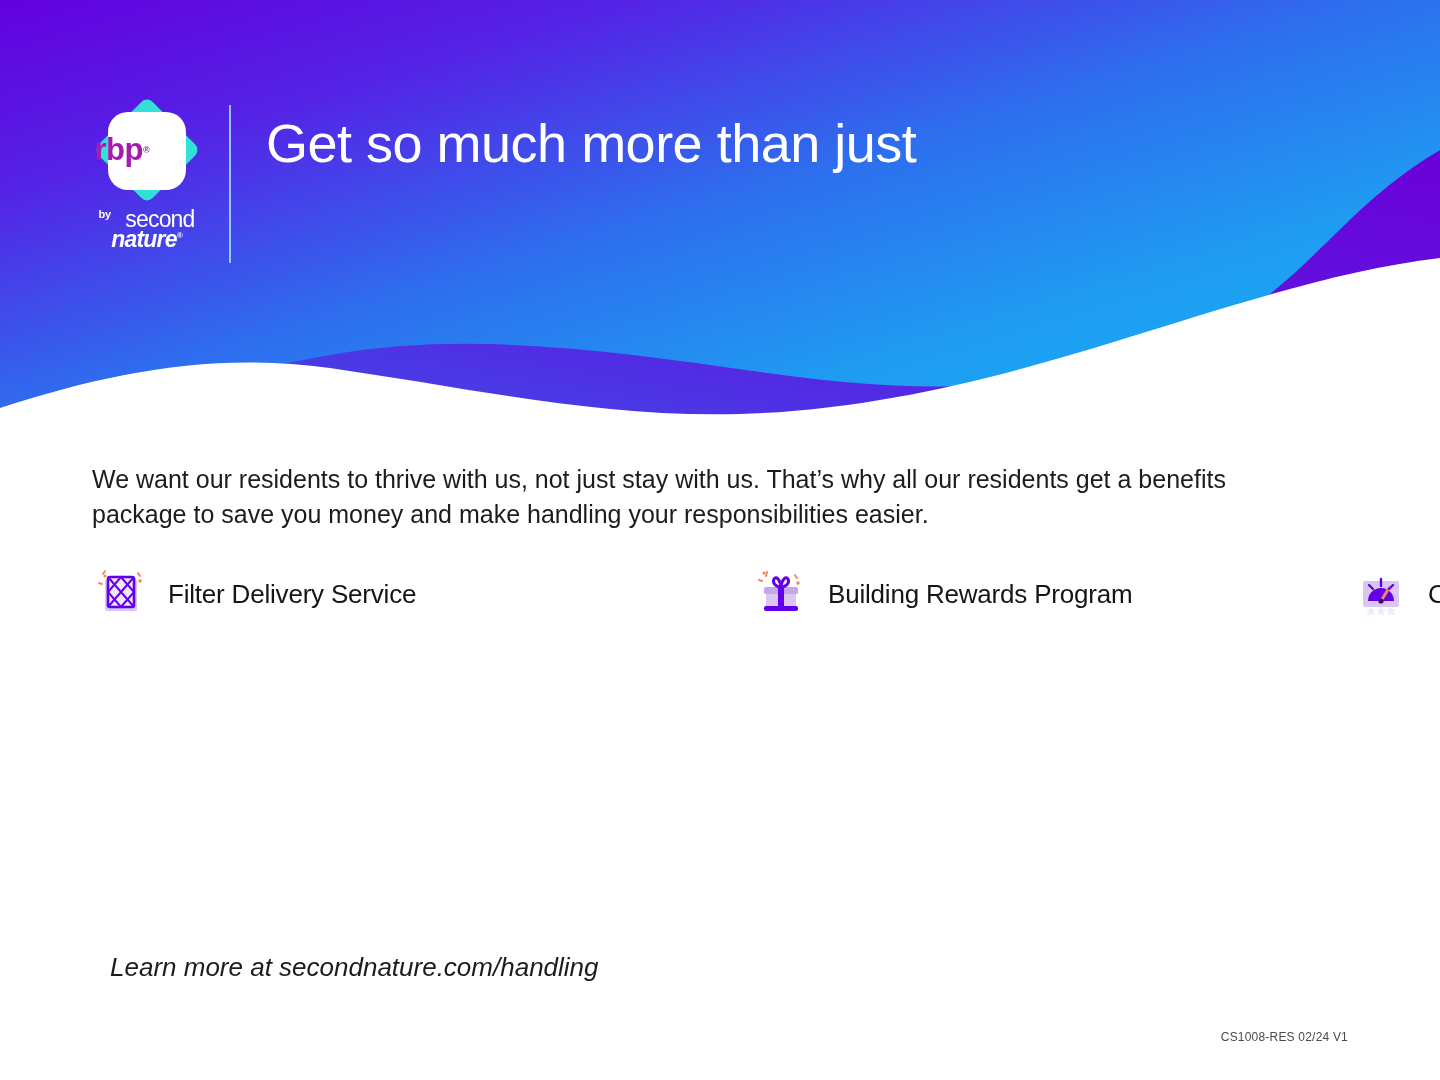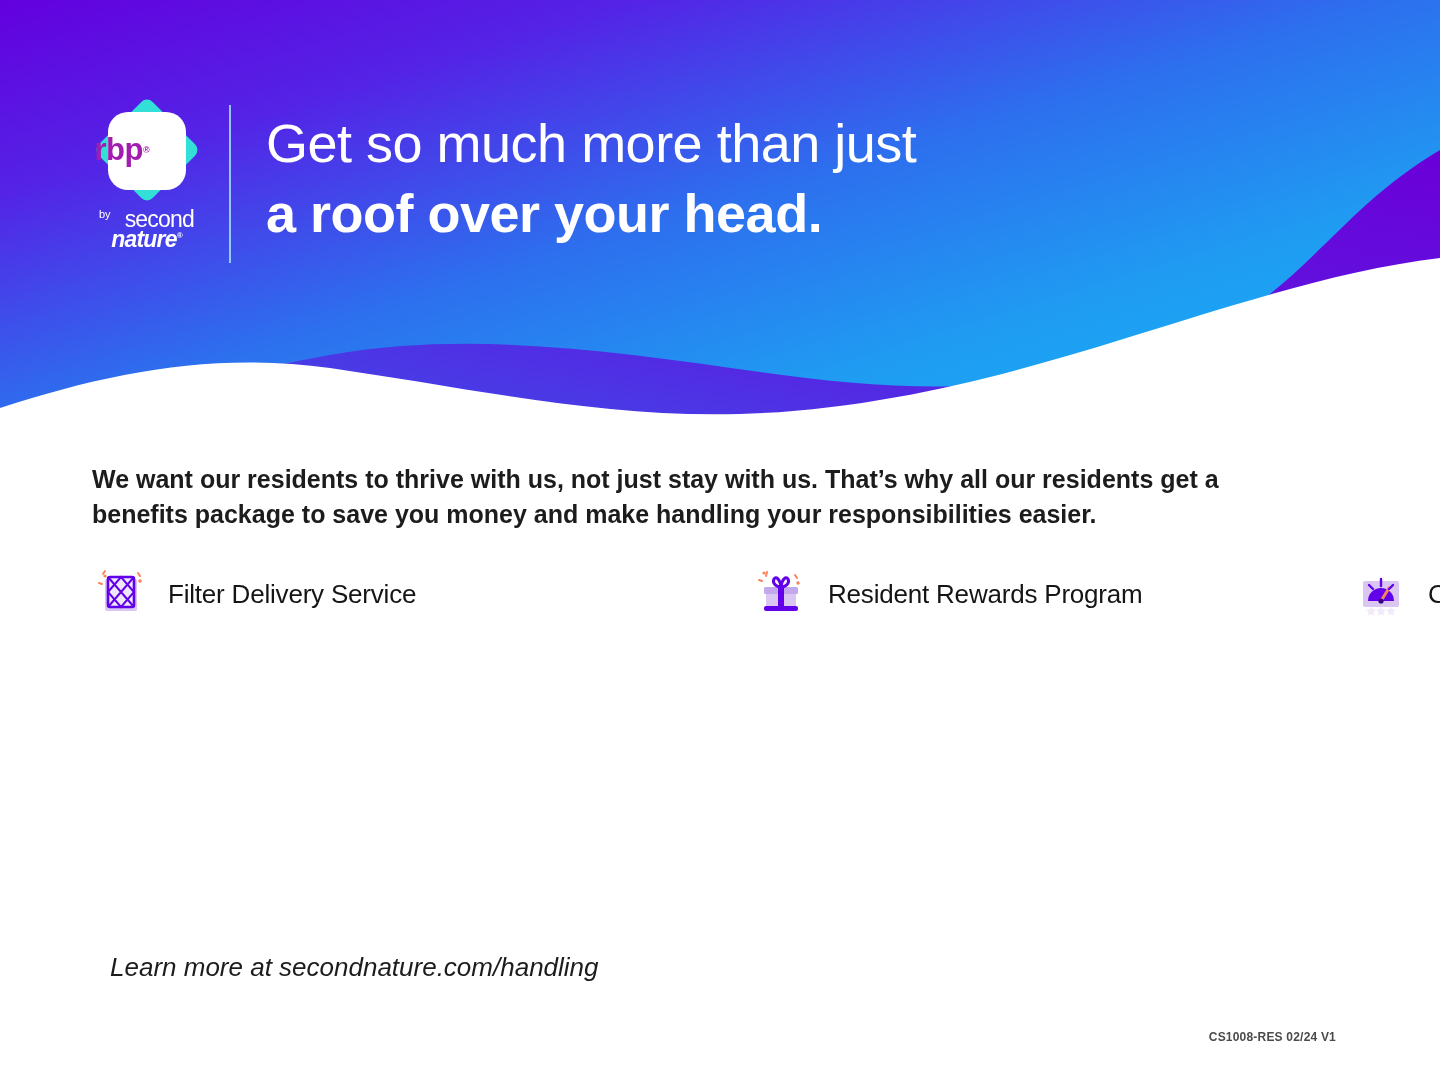--- a/index.html
+++ b/index.html
@@ -68,21 +68,21 @@
     font-weight:bold;
   }
   .logo-by {
     margin-top:6px;
     text-align:center;
     color:#ffffff;
     line-height:1.0;
   }
   .logo-by .by-word {
     font-size:11px;
-    font-weight:normal;
+    font-weight:bold;
     position:relative;
     top:-9px;
     margin-right:14px;
   }
   .logo-by .sn1 {
     font-size:23px;
     font-weight:normal;
     letter-spacing:-0.8px;
   }
   .logo-by .sn2 {
@@ -127,21 +127,21 @@
   }
 
   
   #intro {
     position:absolute;
     left:92px; top:462px;
     width:1220px;
     font-size:25px;
     line-height:35px;
     color:#1c1c1c;
-    font-weight:700;
+    font-weight:400;
   }
 
   
   #benefits {
     position:absolute;
     left:92px; top:556px;
     width:1260px;
     display:grid;
     grid-template-columns:660px 600px;
     grid-auto-rows:76px;
@@ -168,25 +168,24 @@
   
   #learn-more {
     position:absolute;
     left:110px; top:952px;
     font-size:26px;
     font-style:italic;
     color:#1c1c1c;
   }
   #doc-code {
     position:absolute;
-    right:104px; top:1030px;
+    right:92px; top:1030px;
     font-size:12px;
     color:#4a4a4a;
     letter-spacing:0.2px;
-    font-weight:bold;
   }
 </style>
 </head>
 <body>
 
 <div id="page">
 
   <div id="hero">
     <svg viewBox="0 0 1440 440" preserveAspectRatio="none">
       <defs>
@@ -233,21 +232,20 @@
     <div class="logo-by">
       <span class="by-word">by</span><span class="sn1">second</span>
       <span class="sn2"><span>nature</span><span class="sn-reg">®</span></span>
     </div>
   </div>
 
   <div id="logo-divider"></div>
 
   <div id="headline">
     <span class="line1">Get so much more than just</span>
-    <span class="line2">a roof over your head.</span>
   </div>
 
   <p id="intro">We want our residents to thrive with us, not just stay with us. That’s why all our residents get a benefits package to save you money and make handling your responsibilities easier.</p>
 
   <div id="benefits">
 
     <div class="benefit">
       <span class="bicon">
         <svg width="54" height="54" viewBox="0 0 54 54">
           <rect x="11" y="12" width="32" height="32" rx="2" fill="#D9C6F2"></rect>
@@ -268,21 +266,21 @@
           <rect x="10" y="20" width="34" height="7" rx="1.5" fill="#C3A9EC"></rect>
           <rect x="24" y="20" width="6" height="22" fill="#6200EA"></rect>
           <rect x="10" y="39" width="34" height="5" rx="2" fill="#6200EA"></rect>
           <path d="M27,20 C22,20 18,16 20,12 C22,9 26,12 27,20 Z" fill="none" stroke="#6200EA" stroke-width="3"></path>
           <path d="M27,20 C32,20 36,16 34,12 C32,9 28,12 27,20 Z" fill="none" stroke="#6200EA" stroke-width="3"></path>
           <path d="M12,9 L13,5 M41,8 L43,11 M8,14 L5,13" stroke="#F9845B" stroke-width="2" stroke-linecap="round"></path>
           <circle cx="44" cy="16" r="1.7" fill="#F9845B"></circle>
           <circle cx="10" cy="6" r="1.6" fill="#F9845B"></circle>
         </svg>
       </span>
-      <span class="blabel">Resident Rewards Program</span>
+      <span class="blabel">Building Rewards Program</span>
     </div>
 
     <div class="benefit">
       <span class="bicon">
         <svg width="54" height="54" viewBox="0 0 54 54">
           <rect x="9" y="14" width="36" height="26" rx="2" fill="#D9C6F2"></rect>
           <path d="M14,34 A13,13 0 0,1 40,34 Z" fill="#6200EA"></path>
           <path d="M27,34 L35,21" stroke="#F9845B" stroke-width="3" stroke-linecap="round"></path>
           <circle cx="27" cy="34" r="2.6" fill="#3B0080"></circle>
           <path d="M27,12 L27,19 M15,18 L19,22 M39,18 L35,22" stroke="#6200EA" stroke-width="2.4" stroke-linecap="round"></path>

